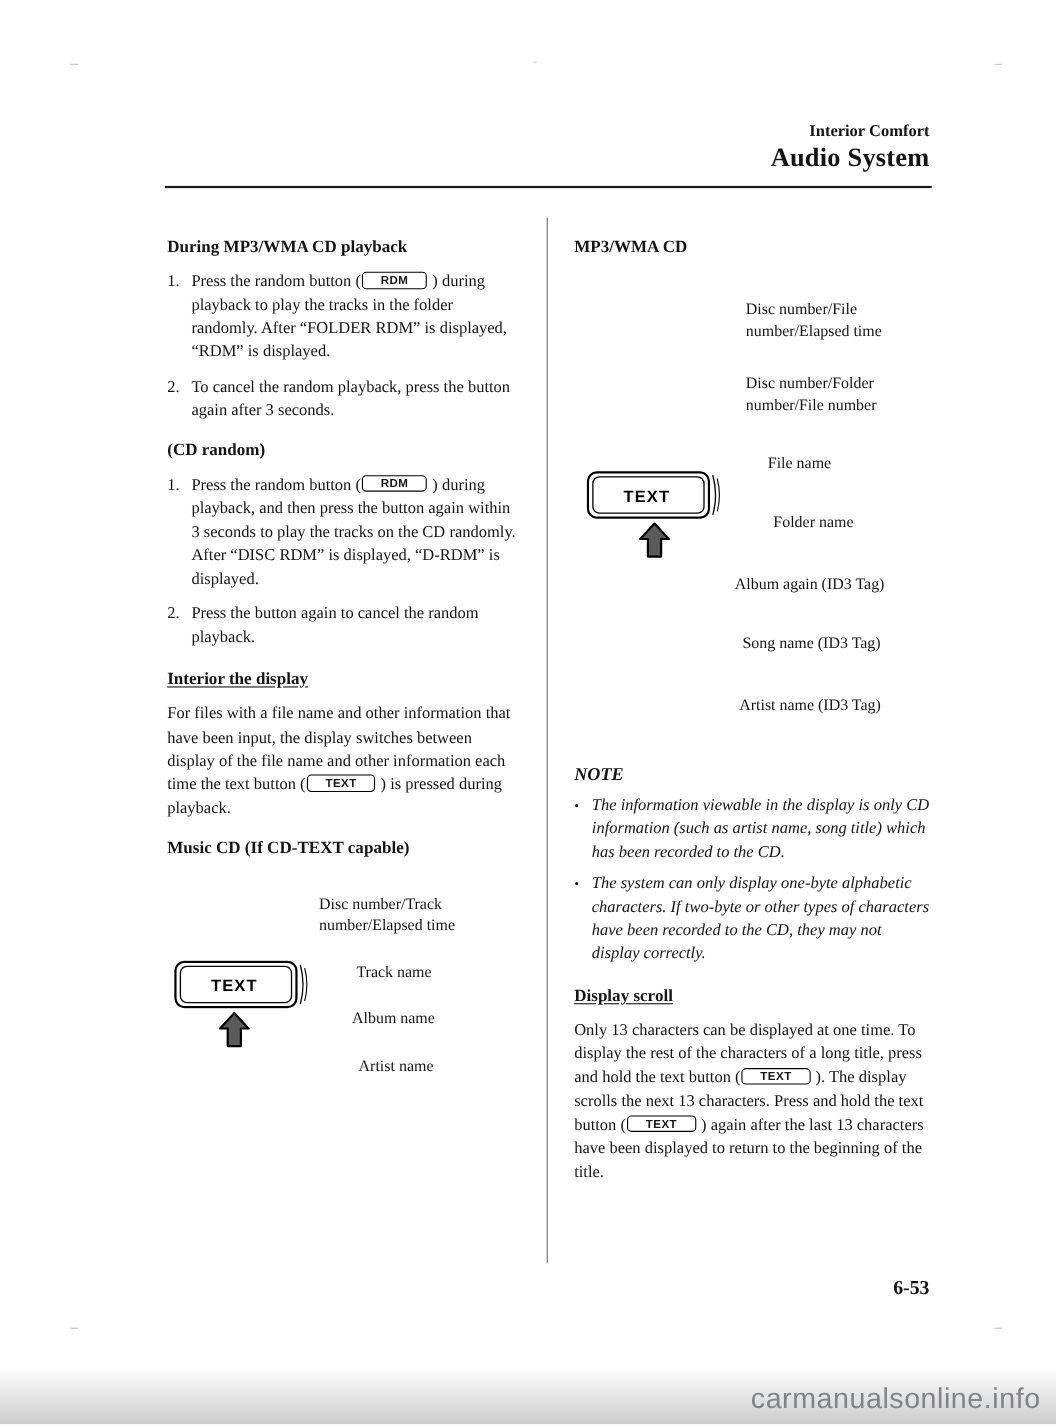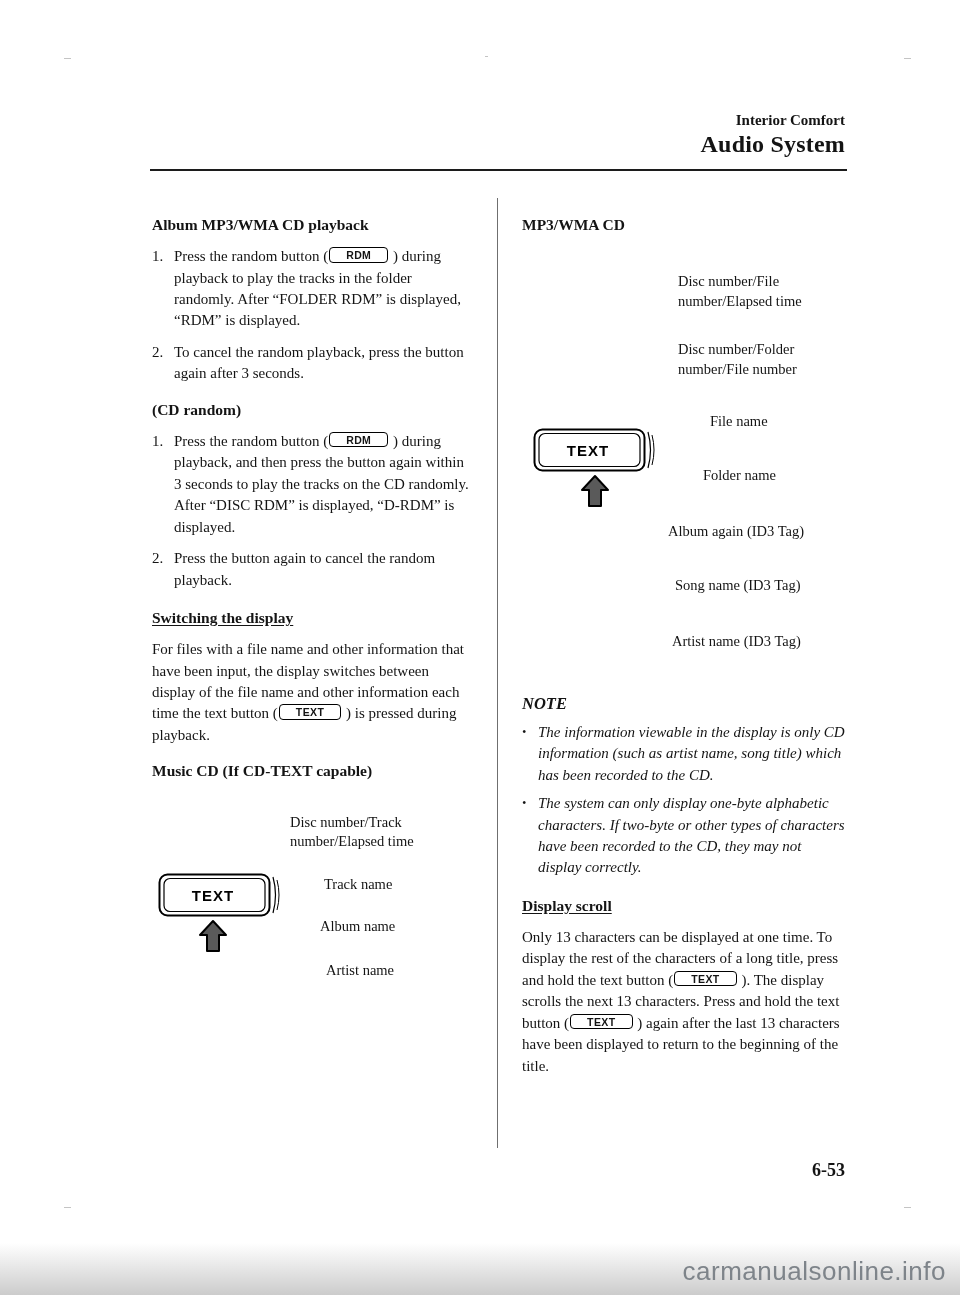--- a/index.html
+++ b/index.html
@@ -70,21 +70,21 @@
   <div class="crop" style="left:64px; top:1207px;"></div>
   <div class="crop" style="left:904px; top:1207px;"></div>
 
   <div class="header-section">Interior Comfort</div>
   <div class="page-title">Audio System</div>
   <div class="header-rule"></div>
 
   <div class="divider"></div>
 
   <div class="col col-left">
-    <div class="h3 first">Album MP3/WMA CD playback</div>
+    <div class="h3 first">During MP3/WMA CD playback</div>
 
     <div class="li">
       <span class="num">1.</span>
       <span class="body"><span>Press the random button (</span><span class="key-inline">RDM</span><span> ) during playback to play the tracks in the folder randomly. After “FOLDER RDM” is displayed, “RDM” is displayed.</span></span>
     </div>
     <div class="li">
       <span class="num">2.</span>
       <span class="body">To cancel the random playback, press the button again after 3 seconds.</span>
     </div>
 
@@ -92,21 +92,21 @@
 
     <div class="li">
       <span class="num">1.</span>
       <span class="body"><span>Press the random button (</span><span class="key-inline">RDM</span><span> ) during playback, and then press the button again within 3 seconds to play the tracks on the CD randomly. After “DISC RDM” is displayed, “D-RDM” is displayed.</span></span>
     </div>
     <div class="li">
       <span class="num">2.</span>
       <span class="body">Press the button again to cancel the random playback.</span>
     </div>
 
-    <div class="h3 underline">Switching the display</div>
+    <div class="h3 underline">Interior the display</div>
 
     <div class="para"><span>For files with a file name and other information that have been input, the display switches between display of the file name and other information each time the text button (</span><span class="key-inline">TEXT</span><span> ) is pressed during playback.</span></div>
 
     <div class="h3">Music CD (If CD-TEXT capable)</div>
 
     <div class="diagram diagram-left">
       <div class="diag-caption" style="left:138px; top:2px;">
         <div>Disc number/Track</div>
         <div>number/Elapsed time</div>
       </div>
@@ -135,21 +135,21 @@
 
     <div class="diagram diagram-right">
       <div class="diag-caption" style="left:156px; top:4px;">
         <div>Disc number/File</div>
         <div>number/Elapsed time</div>
       </div>
       <div class="diag-caption" style="left:156px; top:72px;">
         <div>Disc number/Folder</div>
         <div>number/File number</div>
       </div>
-      <div class="diag-label" style="left:188px; top:144px;">File name</div>
+      <div class="diag-label" style="left:176px; top:144px;">File name</div>
       <div class="key-block" style="left:11px; top:160px;">
         <svg width="122" height="44" viewBox="0 0 122 44">
           <rect x="1.5" y="1.5" width="110" height="41" rx="8" fill="#fff" stroke="#000" stroke-width="2"></rect>
           <rect x="6" y="5.5" width="101" height="33" rx="6" fill="none" stroke="#000" stroke-width="1.2"></rect>
           <path d="M115 4 q5 18 0 36" fill="none" stroke="#000" stroke-width="1.2"></path>
           <path d="M119 7 q4 15 0 30" fill="none" stroke="#000" stroke-width="1"></path>
           <text x="55" y="28" text-anchor="middle" font-family="Liberation Sans, sans-serif" font-weight="bold" font-size="15" letter-spacing="1">TEXT</text>
         </svg>
       </div>
       <div class="arrow-block" style="left:58px; top:206px;">

